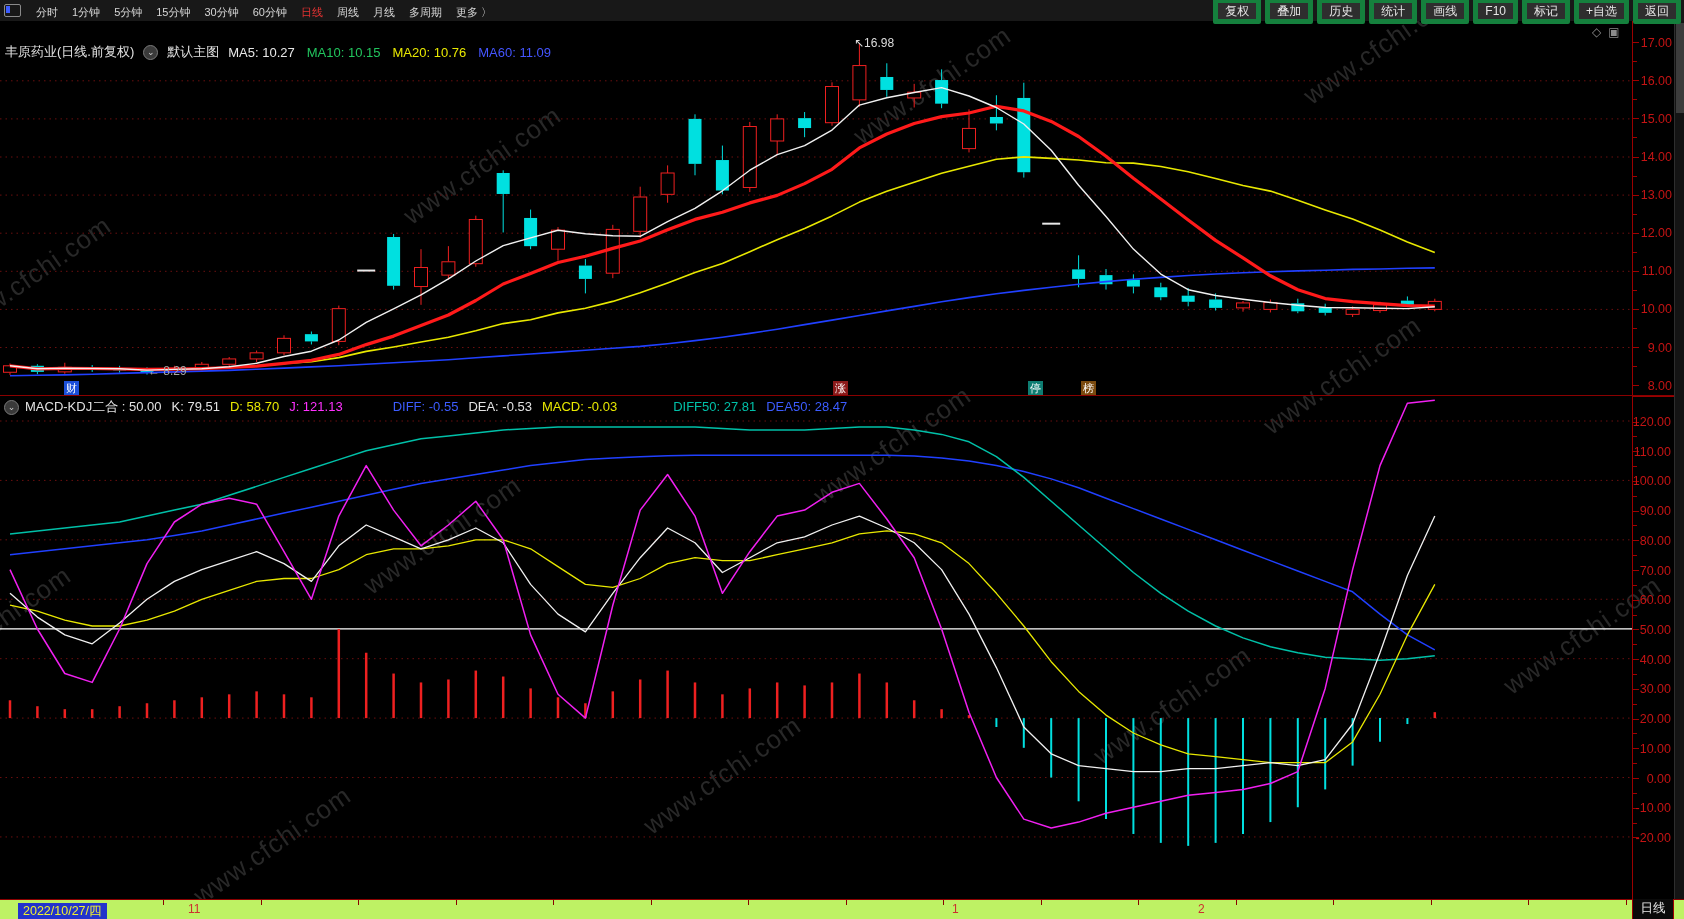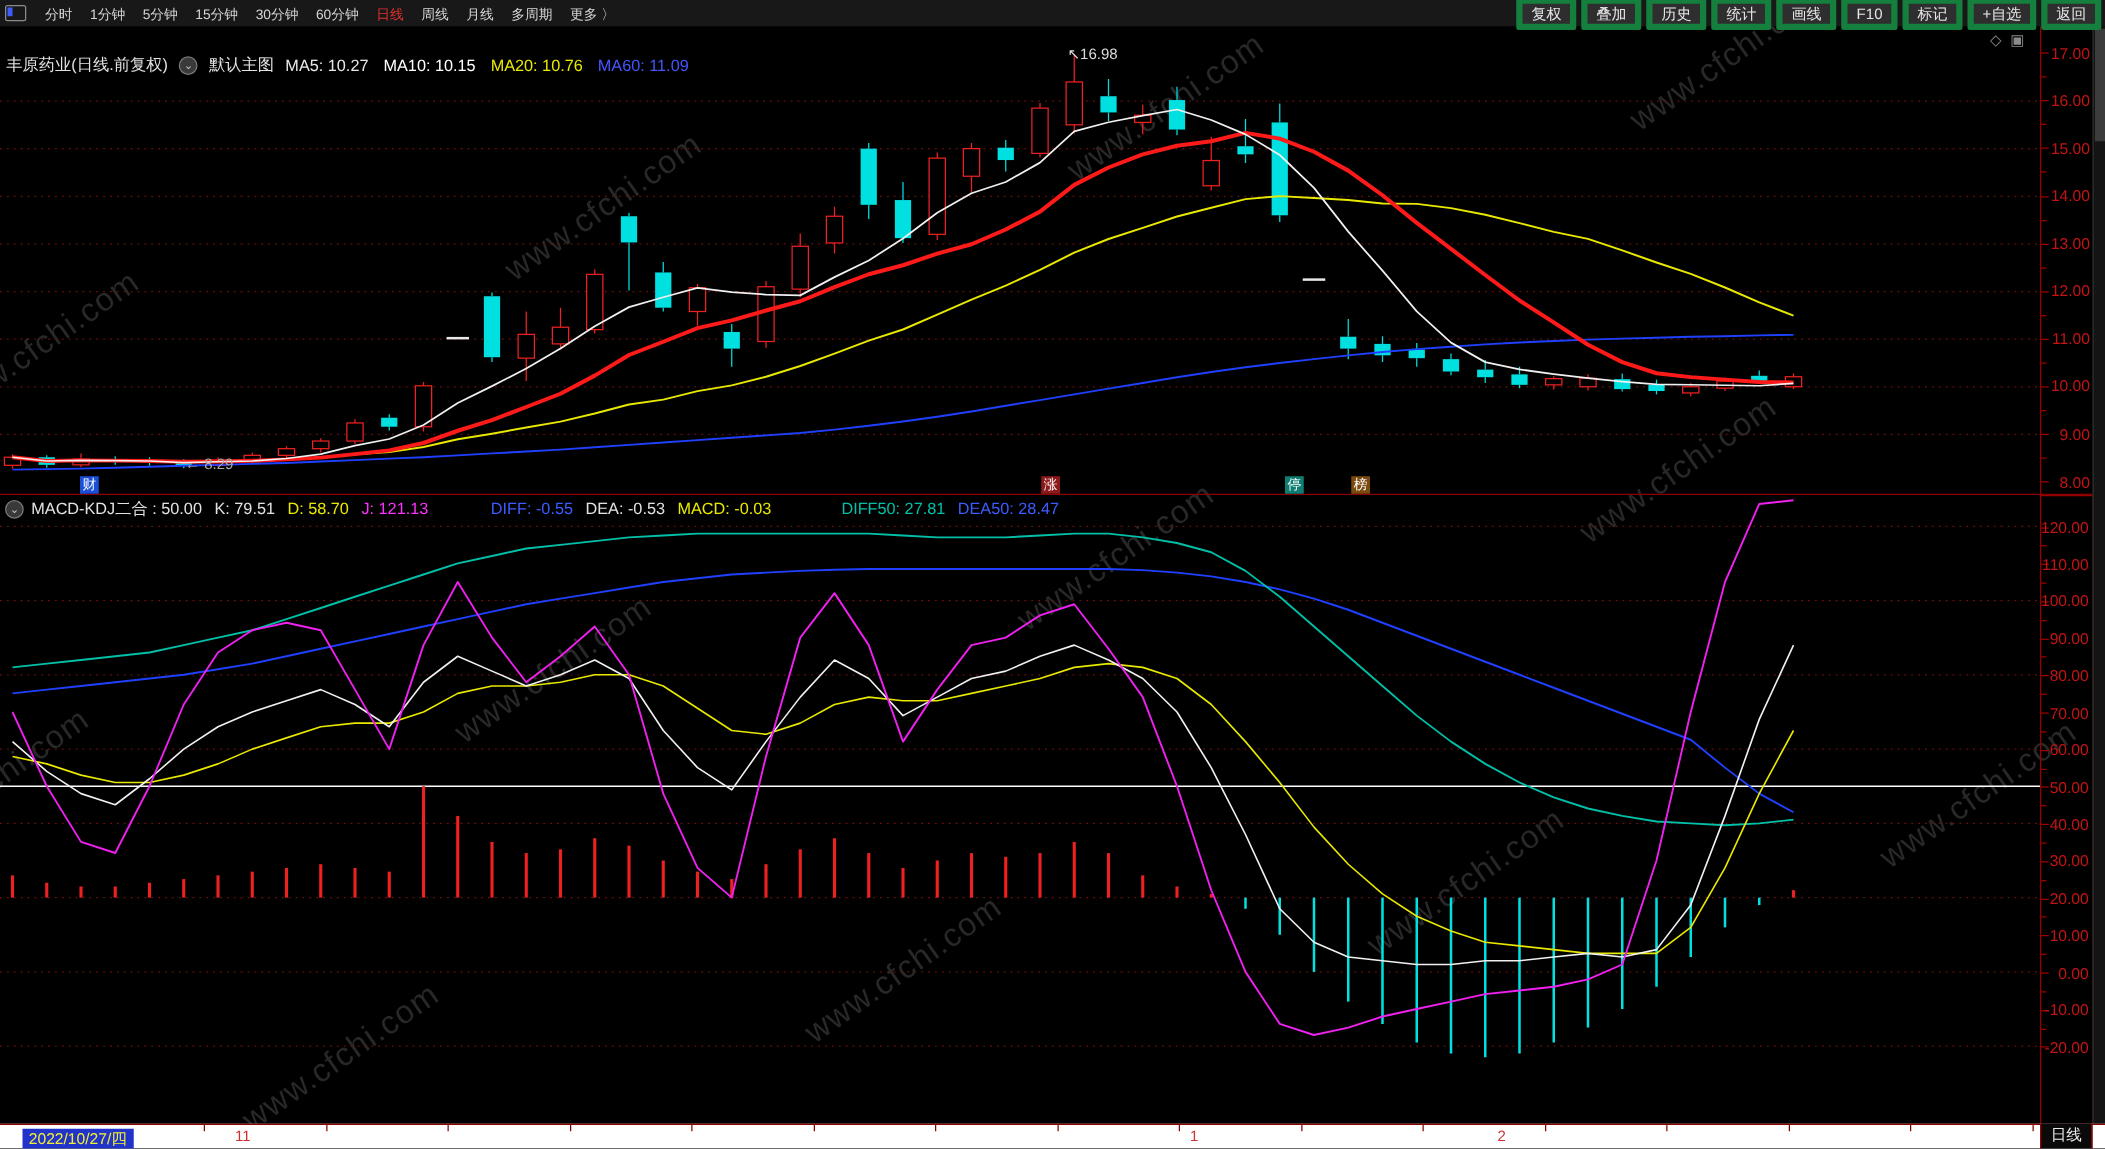--- a/index.html
+++ b/index.html
@@ -46,21 +46,21 @@
   #ann-low{position:absolute;left:148px;top:364px;color:#a8a8a8;font-size:12px;z-index:6;}
 
   
   #tool-icons{position:absolute;left:1592px;top:25px;display:flex;gap:7px;color:#8a8a8a;font-size:12px;z-index:6;}
 
   
   #scrollbar{position:absolute;left:1674px;top:21px;width:10px;height:878px;background:#141414;border-left:1px solid #2e2e2e;z-index:5;}
   #scroll-thumb{position:absolute;left:1px;top:2px;width:8px;height:90px;background:#3c3c3c;}
 
   
-  #bottombar{position:absolute;left:0;top:899px;width:1684px;height:20px;background:#ffffff;border-top:1px solid #8a0000;box-sizing:border-box;z-index:10;}
+  #bottombar{position:absolute;left:0;top:899px;width:1684px;height:20px;background:#bef264;border-top:1px solid #8a0000;box-sizing:border-box;z-index:10;}
   #datecell{position:absolute;left:18px;top:3px;height:16px;background:#2233cc;color:#f0f030;font-size:12.5px;line-height:16px;padding:0 5px;}
   .month{position:absolute;top:2px;color:#cc3030;font-size:12px;}
   .btick{position:absolute;top:0;width:1px;height:5px;background:#8a0000;}
   #periodbox{position:absolute;left:1632px;top:899px;width:42px;height:20px;color:#e8e8e8;font-size:12.5px;line-height:19px;text-align:center;background:#0a0a0a;border-left:1px solid #a00000;border-right:1px solid #a00000;box-sizing:border-box;z-index:11;}
 </style>
 </head>
 <body>
 
 <div id="app">
 
@@ -92,21 +92,21 @@
       <span class="wm" style="left: 180px; top: 830px;">www.cfchi.com</span>
       <span class="wm" style="left: 630px; top: 760px;">www.cfchi.com</span>
       <span class="wm" style="left: 1080px; top: 690px;">www.cfchi.com</span>
       <span class="wm" style="left: 1490px; top: 620px;">www.cfchi.com</span>
     </div>
 
   <div id="inforow">
     <span>丰原药业(日线.前复权)</span>
     <span class="circle-chev">⌄</span>
     <span>默认主图</span>
-    <span id="ma-labels"><span style="color: rgb(232, 232, 232); margin-right: 12px;">MA5: 10.27</span><span style="color: #ffffff; margin-right: 12px;">MA10: 10.15</span><span style="color: rgb(232, 232, 0); margin-right: 12px;">MA20: 10.76</span><span style="color: rgb(68, 85, 255); margin-right: 12px;">MA60: 11.09</span></span>
+    <span id="ma-labels"><span style="color: rgb(232, 232, 232); margin-right: 12px;">MA5: 10.27</span><span style="color: #22c55e; margin-right: 12px;">MA10: 10.15</span><span style="color: rgb(232, 232, 0); margin-right: 12px;">MA20: 10.76</span><span style="color: rgb(68, 85, 255); margin-right: 12px;">MA60: 11.09</span></span>
   </div>
 
   <svg id="main-svg" width="1632" height="375">
       <line x1="0" y1="326.5" x2="1632" y2="326.5" stroke="#6b0f0f" stroke-width="1" stroke-dasharray="1.5 4"></line>
       <line x1="0" y1="288.4" x2="1632" y2="288.4" stroke="#6b0f0f" stroke-width="1" stroke-dasharray="1.5 4"></line>
       <line x1="0" y1="250.3" x2="1632" y2="250.3" stroke="#6b0f0f" stroke-width="1" stroke-dasharray="1.5 4"></line>
       <line x1="0" y1="212.2" x2="1632" y2="212.2" stroke="#6b0f0f" stroke-width="1" stroke-dasharray="1.5 4"></line>
       <line x1="0" y1="174.1" x2="1632" y2="174.1" stroke="#6b0f0f" stroke-width="1" stroke-dasharray="1.5 4"></line>
       <line x1="0" y1="136" x2="1632" y2="136" stroke="#6b0f0f" stroke-width="1" stroke-dasharray="1.5 4"></line>
       <line x1="0" y1="97.9" x2="1632" y2="97.9" stroke="#6b0f0f" stroke-width="1" stroke-dasharray="1.5 4"></line>

